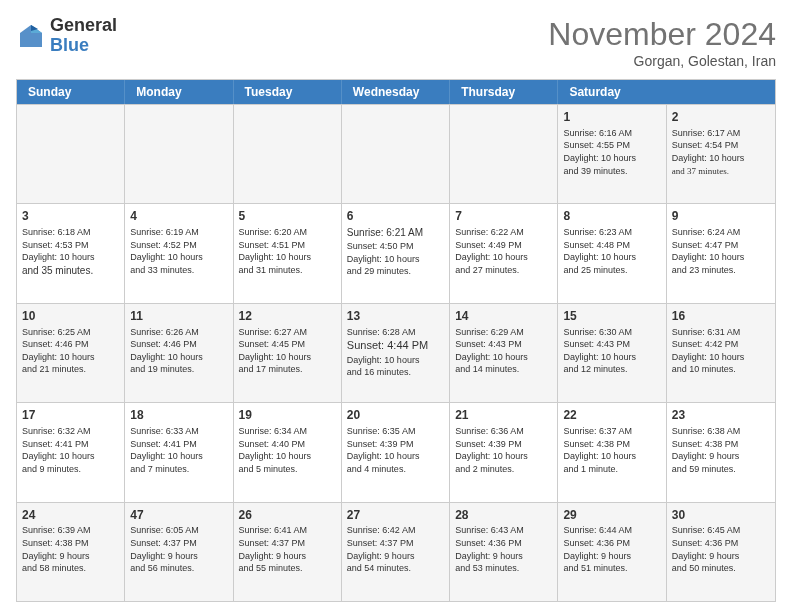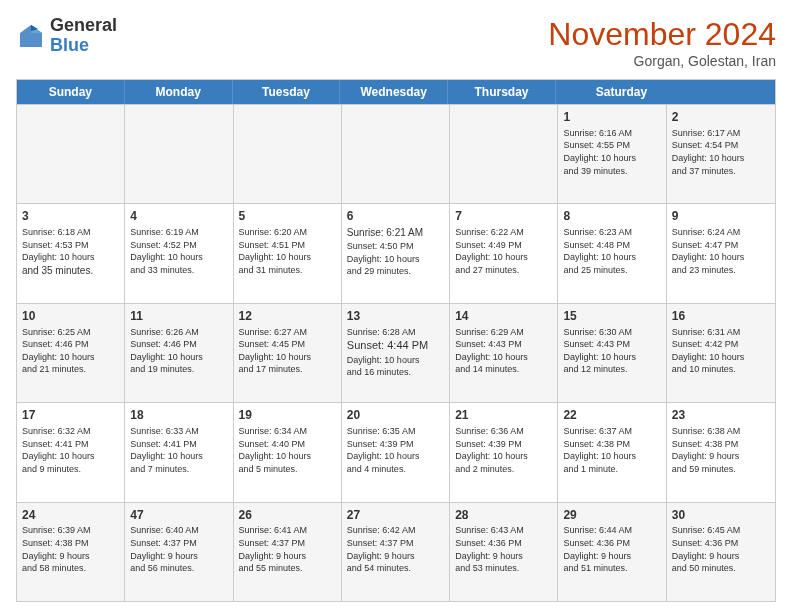--- a/index.html
+++ b/index.html
@@ -46,46 +46,46 @@
       width: 30px;
       height: 30px;
       margin-right: 4px;
     }
     .title-block {
       text-align: right;
     }
     .month-title {
       font-size: 32px;
       font-weight: normal;
-      color: #c2410c;
+      color: #737373;
     }
     .subtitle {
       font-size: 14px;
       color: #555;
     }
     .calendar {
       flex: 1;
       display: flex;
       flex-direction: column;
       border: 1px solid #ccc;
     }
     .cal-header {
       display: grid;
       grid-template-columns: repeat(7, 1fr);
       background: #3a7dbf;
     }
     .cal-header-cell {
       color: #fff;
       font-size: 12px;
       font-weight: bold;
-      padding: 5px 20px;
+      padding: 5px 11px;
       border-right: 1px solid #5590c8;
-      text-align: center;
-    }
-    .cal-header-cell:last-child { border-right: none; margin-left: 20px; }
+      text-align: left;
+    }
+    .cal-header-cell:last-child { border-right: none; }
     .cal-body {
       flex: 1;
       display: flex;
       flex-direction: column;
     }
     .cal-row {
       display: grid;
       grid-template-columns: repeat(7, 1fr);
       flex: 1;
       border-top: 1px solid #ccc;
@@ -154,21 +154,21 @@
             <span style="display: block; font-size: 9px;">Sunrise: 6:16 AM</span>
             <span style="display: block; font-size: 9px;">Sunset: 4:55 PM</span>
             <span style="display: block; font-size: 9px;">Daylight: 10 hours</span>
             <span style="display: block; font-size: 9px;">and 39 minutes.</span>
           </div>
           <div class="cal-cell">
             <span class="day-num">2</span>
             <span style="display: block; font-size: 9px;">Sunrise: 6:17 AM</span>
             <span style="display: block; font-size: 9px;">Sunset: 4:54 PM</span>
             <span style="display: block; font-size: 9px;">Daylight: 10 hours</span>
-            <span style="display: block; font-size: 9px;">and 37 minutes.</span>
+            <span style="display: block; font-size: 9px; font-family: Liberation Serif, serif;">and 37 minutes.</span>
           </div>
         </div>
         <div class="cal-row">
           <div class="cal-cell">
             <span class="day-num">3</span>
             <span style="display: block; font-size: 9px;">Sunrise: 6:18 AM</span>
             <span style="display: block; font-size: 9px;">Sunset: 4:53 PM</span>
             <span style="display: block; font-size: 9px;">Daylight: 10 hours</span>
             <span style="display: block; font-size: 10px;">and 35 minutes.</span>
           </div>
@@ -320,21 +320,21 @@
         <div class="cal-row">
           <div class="cal-cell">
             <span class="day-num">24</span>
             <span style="display: block; font-size: 9px;">Sunrise: 6:39 AM</span>
             <span style="display: block; font-size: 9px;">Sunset: 4:38 PM</span>
             <span style="display: block; font-size: 9px;">Daylight: 9 hours</span>
             <span style="display: block; font-size: 9px;">and 58 minutes.</span>
           </div>
           <div class="cal-cell">
             <span class="day-num">47</span>
-            <span style="display: block; font-size: 9px;">Sunrise: 6:40 AM</span>
+            <span style="display: block; font-size: 9px;">Sunrise: 6:05 AM</span>
             <span style="display: block; font-size: 9px;">Sunset: 4:37 PM</span>
             <span style="display: block; font-size: 9px;">Daylight: 9 hours</span>
             <span style="display: block; font-size: 9px;">and 56 minutes.</span>
           </div>
           <div class="cal-cell">
             <span class="day-num">26</span>
             <span style="display: block; font-size: 9px;">Sunrise: 6:41 AM</span>
             <span style="display: block; font-size: 9px;">Sunset: 4:37 PM</span>
             <span style="display: block; font-size: 9px;">Daylight: 9 hours</span>
             <span style="display: block; font-size: 9px;">and 55 minutes.</span>

